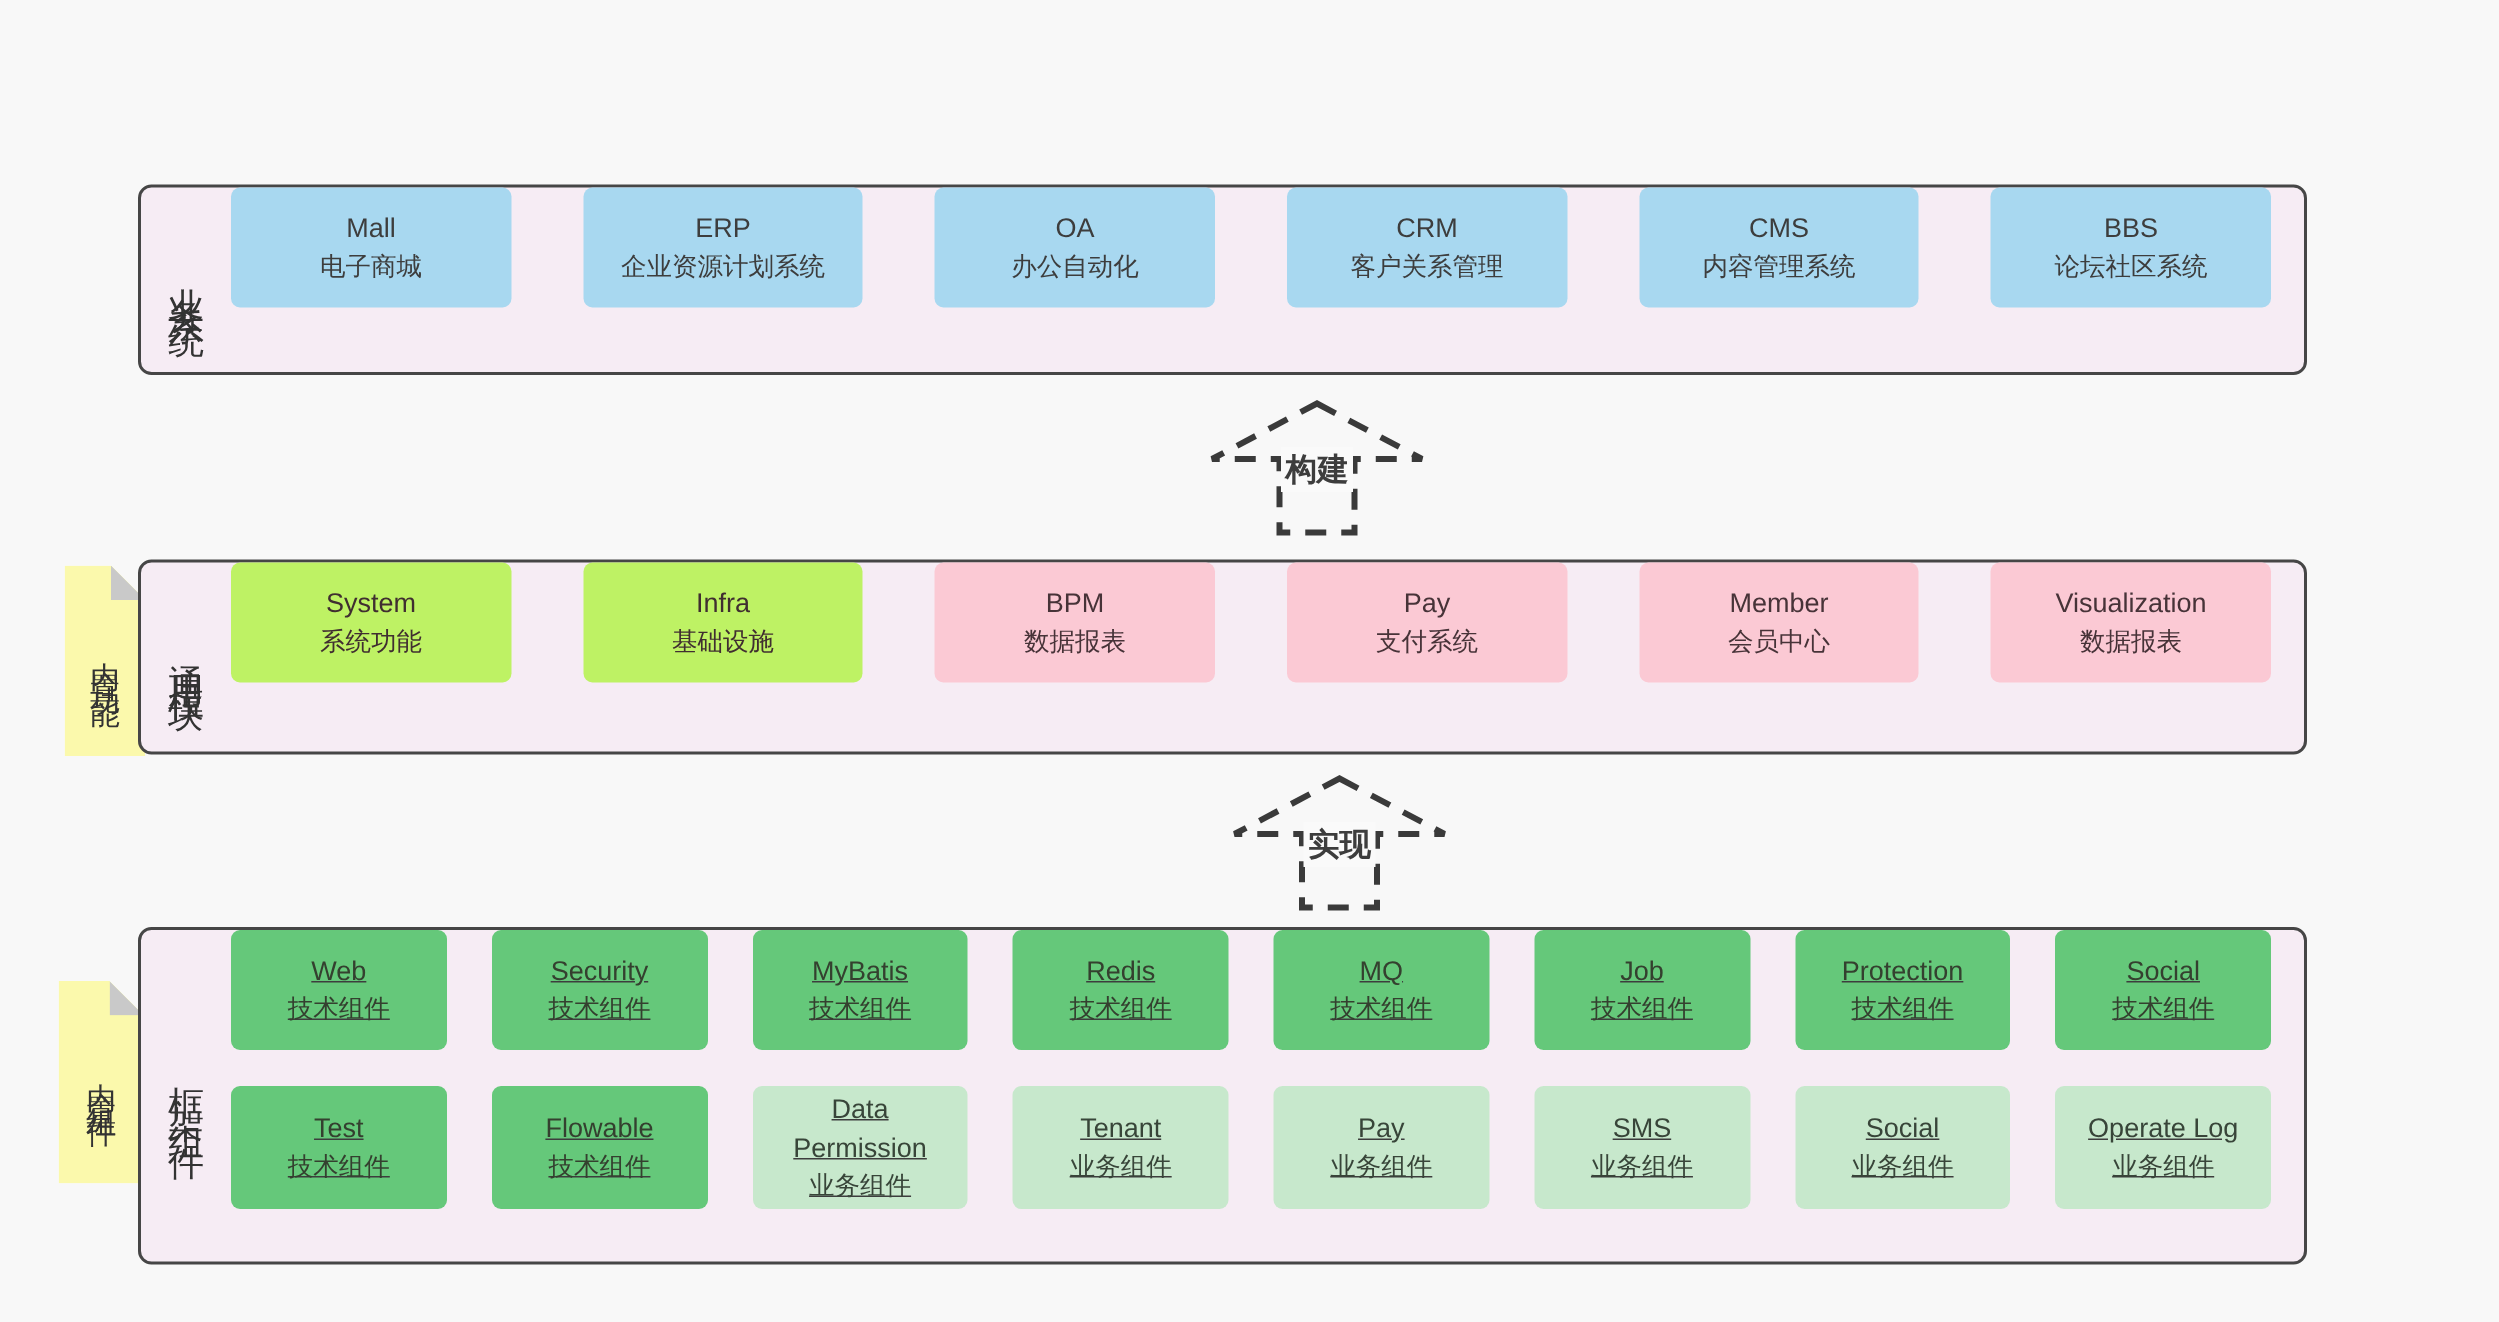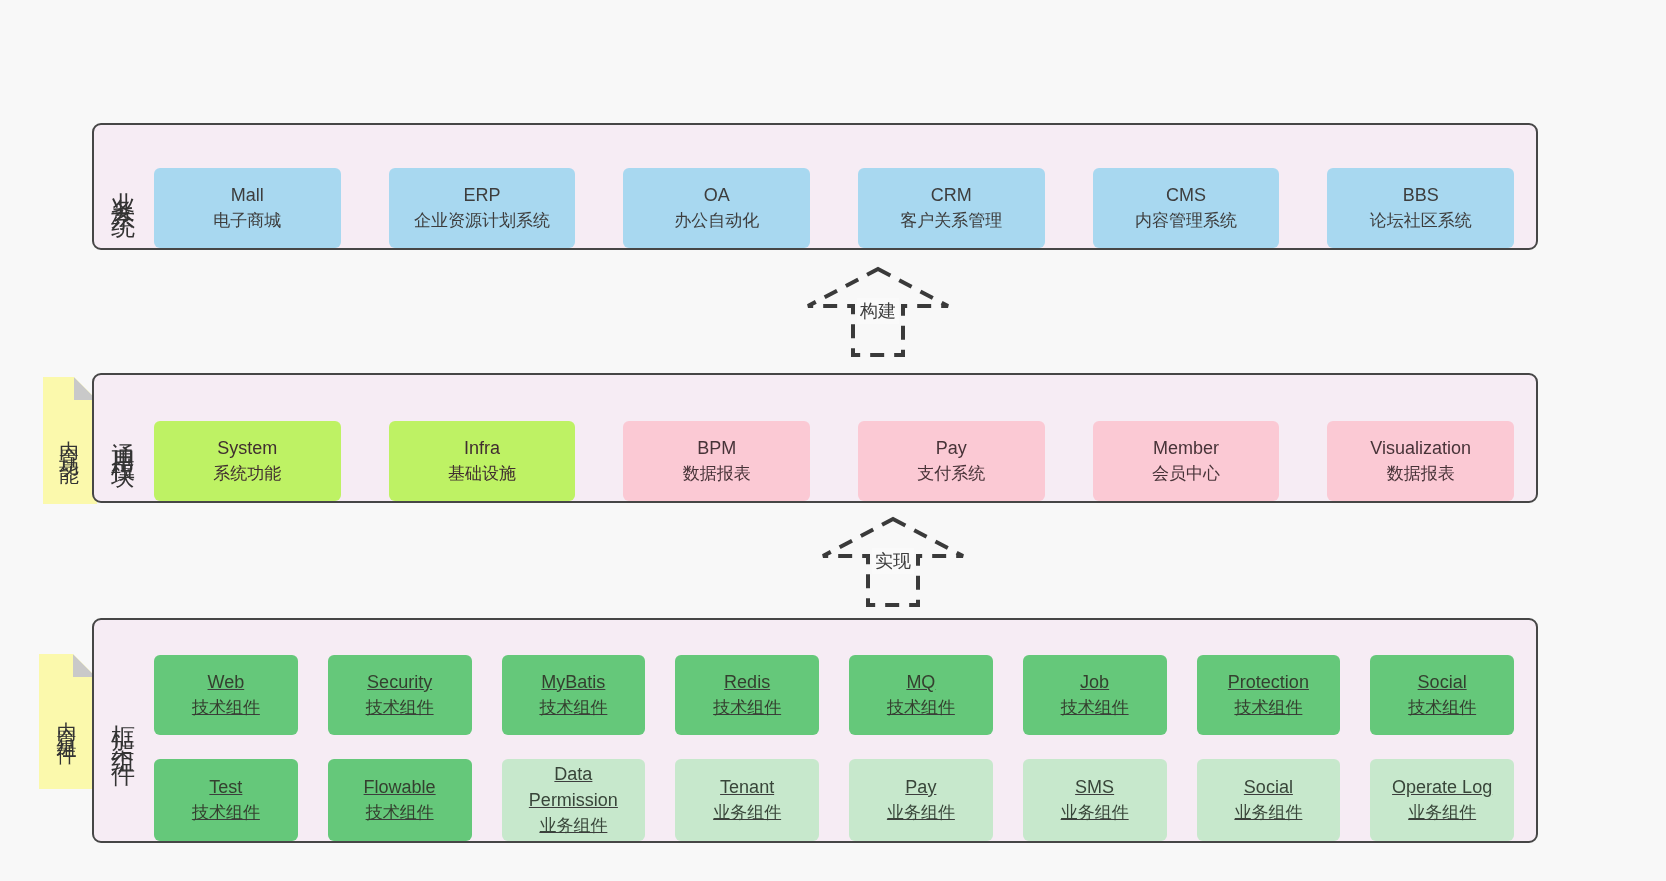--- a/index.html
+++ b/index.html
@@ -18,21 +18,21 @@
   .section-business{top:123px;height:127px;}
   .section-modules{top:373px;height:130px;}
   .section-framework{top:618px;height:225px;}
   .side-label{
     flex:0 0 46px;display:flex;align-items:center;justify-content:center;
     writing-mode:vertical-rl;text-orientation:upright;
     font-size:24px;letter-spacing:7px;color:#333;padding-left:6px;
   }
   .section-framework .side-label{letter-spacing:13px;}
   .boxes-area{
-    flex:1;display:flex;flex-direction:column;justify-content:flex-end;
+    flex:1;display:flex;flex-direction:column;justify-content:flex-start;
     gap:24px;padding:0 22px 0 8px;
   }
   .box-row{display:flex;}
   .box-row.cols-6{gap:48px;}
   .box-row.cols-8{gap:30px;text-decoration:underline;}
   
   .box{
     flex:1;min-height:80px;border-radius:6px;
     display:flex;flex-direction:column;align-items:center;justify-content:center;
     text-align:center;padding:2px 6px;box-sizing:border-box;
@@ -60,22 +60,23 @@
     writing-mode:vertical-rl;text-orientation:upright;
     font-size:20px;letter-spacing:8px;color:#333;
   }
   
   .block-arrow{position:absolute;width:146px;height:92px;z-index:0;}
   .arrow-build{left:805px;top:266px;}
   .arrow-implement{left:820px;top:516px;}
   .block-arrow svg{display:block;width:100%;height:100%;}
   .arrow-label{
     position:absolute;left:50%;top:32px;transform:translateX(-50%);
-    background:#fafafa;padding:1px 3px;font-size:18px;color:#3d3d3d;
+    background:#fafafa;padding:1px 3px;font-size:21px;color:#3d3d3d;
     white-space:nowrap;
+    font-weight:bold;
   }
 </style>
 </head>
 <body>
 
 <div class="sticky-note note-modules">
   <div class="note-fold"></div>
   <div class="note-text">内置功能</div>
 </div>
 <div class="sticky-note note-framework">

